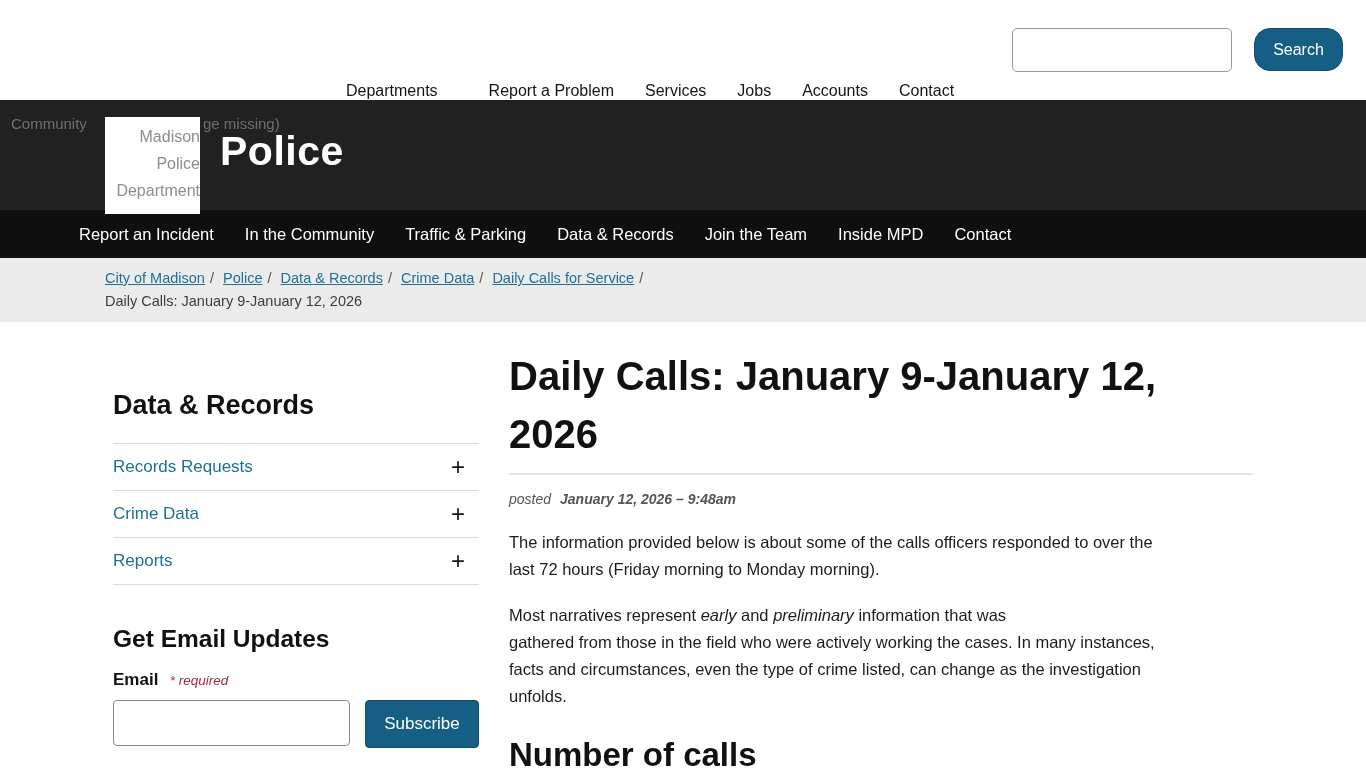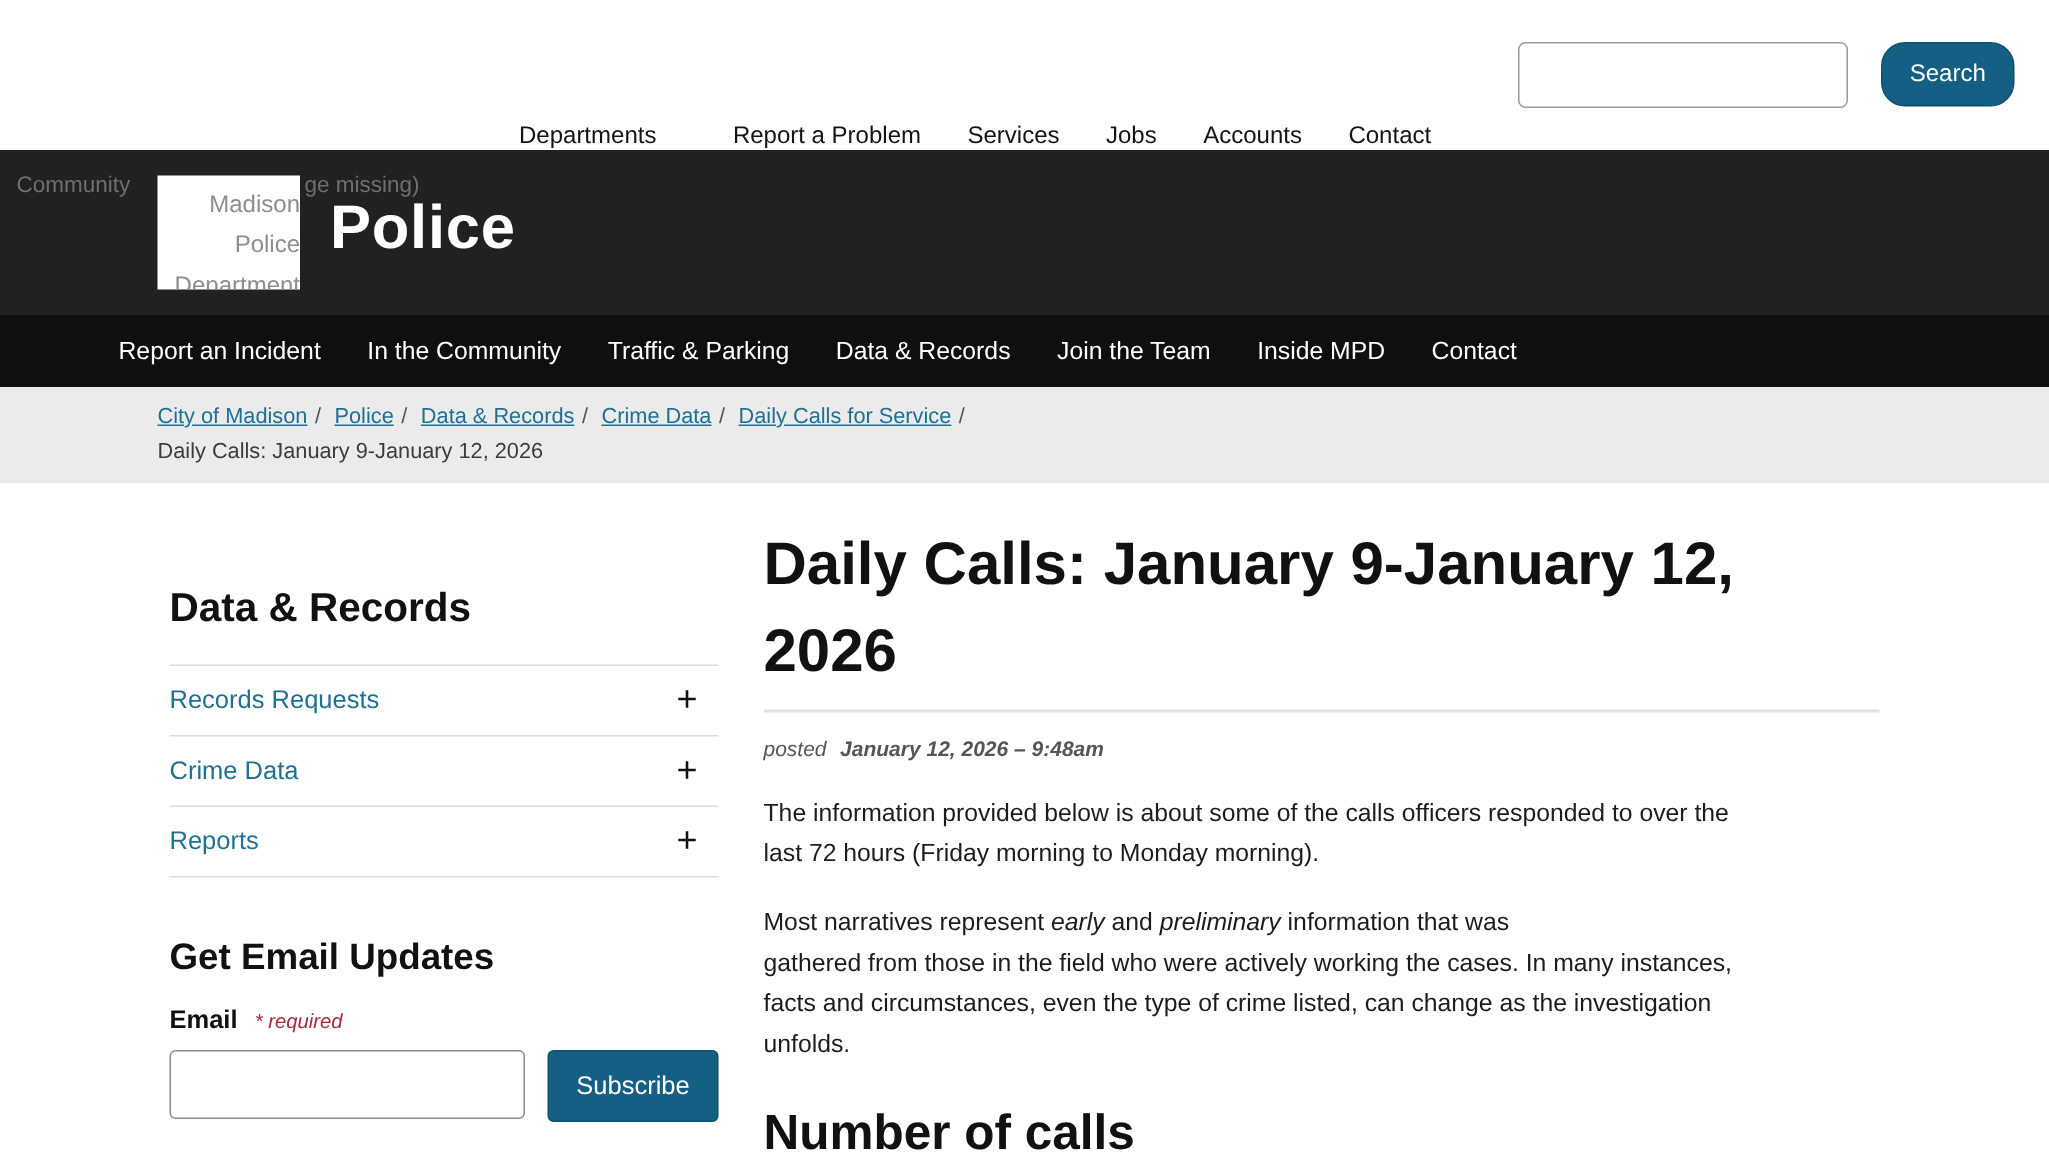--- a/index.html
+++ b/index.html
@@ -38,21 +38,21 @@
     margin-left:22px;width:89px;height:43px;background:var(--accent-blue);
     color:#fff;border:1px solid var(--accent-blue-border);border-radius:16px;
     font-size:16px;cursor:pointer;
   }
   
   .dept-header{position:relative;height:110px;background:var(--header-dark);text-align:right;}
   .alt-frag{position:absolute;top:15px;font-size:15px;color:var(--alt-text-gray);}
   .alt-frag.left{left:11px;}
   .alt-frag.right{left:203px;}
   .mpd-logo-box{
-    position:absolute;left:105px;top:17px;width:95px;height:76px;background:#fff;
+    position:absolute;left:105px;top:17px;width:95px;height:97px;background:#fff;
     color:#8d8d8d;font-size:16px;line-height:27px;padding:6px 0 0 9px;
     overflow:hidden;text-decoration:none;display:block;white-space:pre-line;
   }
   .dept-title{
     position:absolute;left:220px;top:28px;margin:0;font-size:41px;font-weight:bold;
     color:#fff;letter-spacing:0.5px;
   }
   
   .mainnav{height:48px;background:var(--nav-black);display:flex;align-items:center;padding-left:79px;}
   .mainnav a{color:#fff;font-size:16.5px;text-decoration:none;margin-right:31px;}

